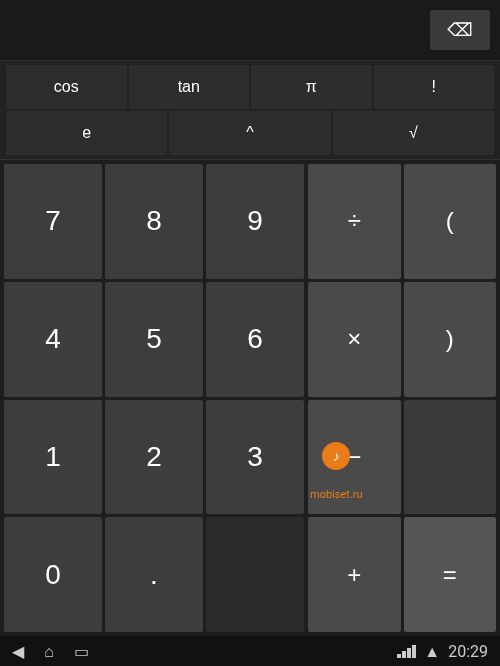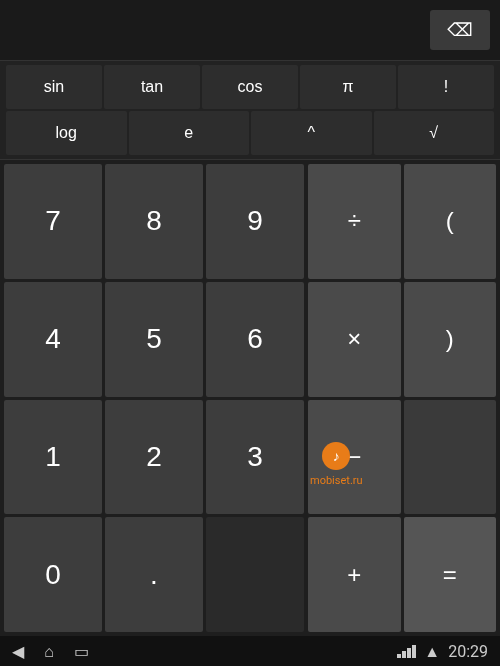--- a/index.html
+++ b/index.html
@@ -147,21 +147,21 @@
       border-radius: 50%;
       display: flex;
       align-items: center;
       justify-content: center;
       font-size: 14px;
       color: #fff;
     }
     .watermark-text {
       color: #e87c18;
       font-size: 11px;
-      margin-top: 4px;
+      margin-top: 18px;
     }
 
     
     .status-bar {
       background: #111;
       height: 30px;
       display: flex;
       align-items: center;
       justify-content: space-between;
       padding: 0 12px;
@@ -195,28 +195,26 @@
 </head>
 <body>
 
 <div class="display-area">
   <input type="text" class="display-input" value="" style="">
   <button class="backspace-btn">⌫</button>
 </div>
 
 <div class="scientific-area">
   <div class="sci-row">
-    <button class="sci-btn">sin</button>
+    <button class="sci-btn">cos</button>
     <button class="sci-btn">tan</button>
-    <button class="sci-btn">cos</button>
     <button class="sci-btn">π</button>
     <button class="sci-btn">!</button>
   </div>
   <div class="sci-row">
-    <button class="sci-btn">log</button>
     <button class="sci-btn">e</button>
     <button class="sci-btn">^</button>
     <button class="sci-btn">√</button>
   </div>
 </div>
 
 <div class="keypad-area" style="position:relative;">
 
   <div class="watermark">
     <div class="watermark-icon">♪</div>

